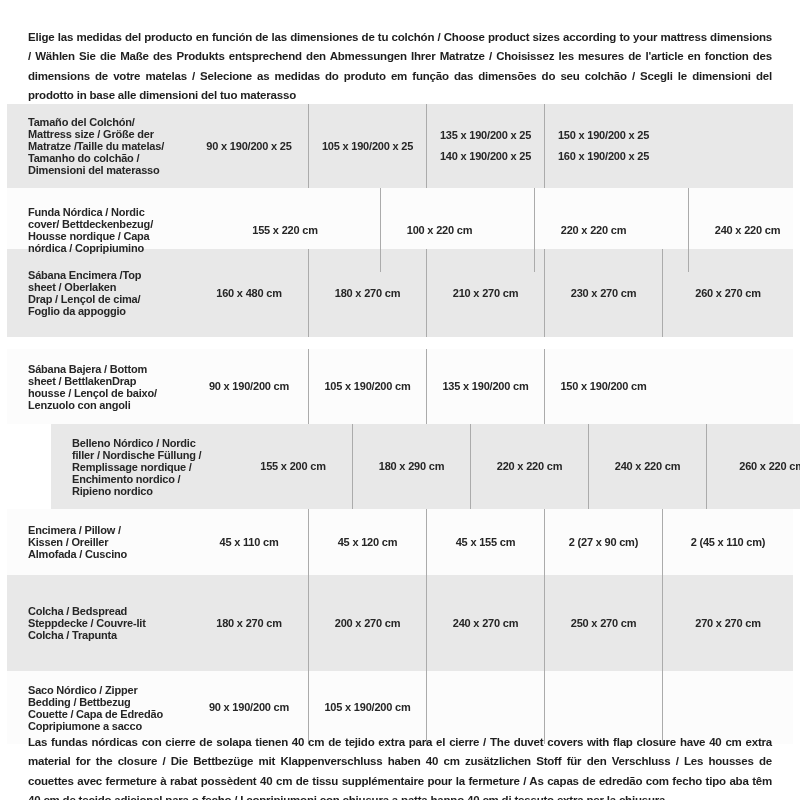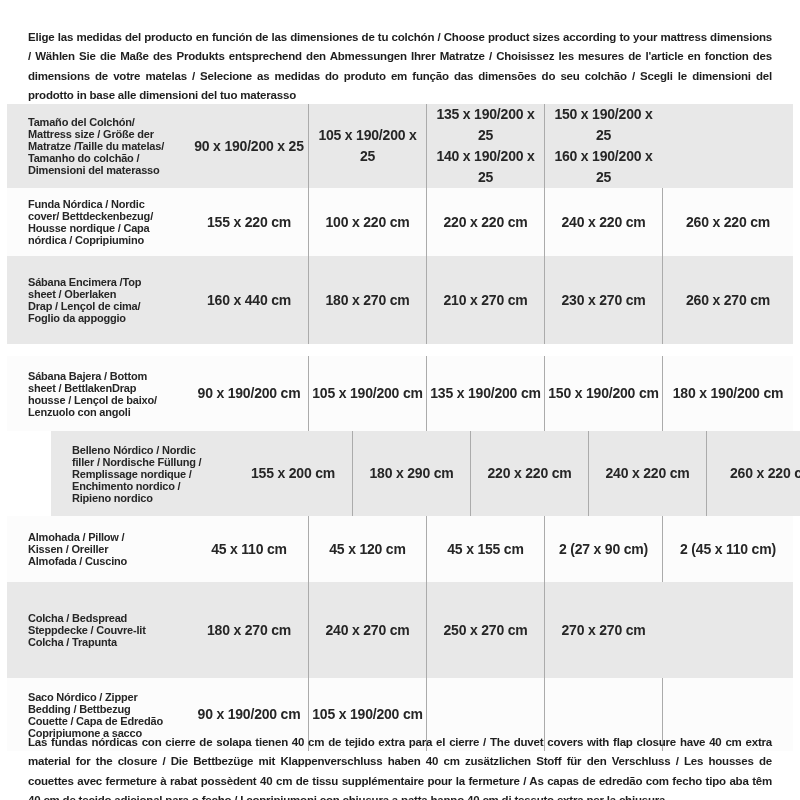--- a/index.html
+++ b/index.html
@@ -34,21 +34,21 @@
     width: 786px;
   }
   .trow {
     display: grid;
     grid-template-columns: 183px 118px 118px 118px 118px 1fr;
     width: 100%;
   }
   .trow.shaded { background: var(--shaded-row, #e8e8e8); }
   .trow.plain  { background: var(--plain-row, #fcfcfc); }
   .r1 { height: 84px; }
-  .r2 { height: 68px; }
+  .r2 { height: 61px; gap: 36px; }
   .r3 { height: 88px; }
   .r4 { height: 75px; margin-top: 12px; }
   .r5 { height: 85px; margin-left: 44px; }
   .r6 { height: 66px; }
   .r7 { height: 96px; }
   .r8 { height: 73px; }
 
   .cell {
     display: flex;
     align-items: center;
@@ -61,21 +61,21 @@
     justify-content: flex-start;
     padding-left: 21px;
     padding-right: 3px;
     font-size: 11px;
     line-height: 12px;
     letter-spacing: -0.2px;
   }
   .cell.val {
     justify-content: center;
     text-align: center;
-    font-size: 14px;
+    font-size: 11px;
     line-height: 21px;
     letter-spacing: -0.2px;
     padding: 0 2px;
   }
   .cell.val + .cell.val {
     border-left: 1px solid var(--divider, #ababab);
   }
 </style>
 </head>
 <body>
@@ -108,68 +108,68 @@
     <div class="cell val">220 x 220 cm</div>
     <div class="cell val">240 x 220 cm</div>
     <div class="cell val">260 x 220 cm</div>
   </div>
 
   <div class="trow shaded r3">
     <div class="cell label">Sábana Encimera /Top
 sheet / Oberlaken
 Drap / Lençol de cima/
 Foglio da appoggio</div>
-    <div class="cell val">160 x 440 cm</div>
+    <div class="cell val">160 x 480 cm</div>
     <div class="cell val">180 x 270 cm</div>
     <div class="cell val">210 x 270 cm</div>
     <div class="cell val">230 x 270 cm</div>
     <div class="cell val">260 x 270 cm</div>
   </div>
 
   <div class="trow plain r4">
     <div class="cell label">Sábana Bajera / Bottom
 sheet / BettlakenDrap
 housse / Lençol de baixo/
 Lenzuolo con angoli</div>
     <div class="cell val">90 x 190/200 cm</div>
     <div class="cell val">105 x 190/200 cm</div>
     <div class="cell val">135 x 190/200 cm</div>
     <div class="cell val">150 x 190/200 cm</div>
-    <div class="cell val">180 x 190/200 cm</div>
   </div>
 
   <div class="trow shaded r5">
     <div class="cell label">Belleno Nórdico / Nordic
 filler / Nordische Füllung /
 Remplissage nordique /
 Enchimento nordico /
 Ripieno nordico</div>
     <div class="cell val">155 x 200 cm</div>
     <div class="cell val">180 x 290 cm</div>
     <div class="cell val">220 x 220 cm</div>
     <div class="cell val">240 x 220 cm</div>
     <div class="cell val">260 x 220 cm</div>
   </div>
 
   <div class="trow plain r6">
-    <div class="cell label">Almohada / Pillow /
+    <div class="cell label">Encimera / Pillow /
 Kissen / Oreiller
 Almofada / Cuscino</div>
     <div class="cell val">45 x 110 cm</div>
     <div class="cell val">45 x 120 cm</div>
     <div class="cell val">45 x 155 cm</div>
     <div class="cell val">2 (27 x 90 cm)</div>
     <div class="cell val">2 (45 x 110 cm)</div>
   </div>
 
   <div class="trow shaded r7">
     <div class="cell label">Colcha / Bedspread
 Steppdecke / Couvre-lit
 Colcha / Trapunta</div>
     <div class="cell val">180 x 270 cm</div>
+    <div class="cell val">200 x 270 cm</div>
     <div class="cell val">240 x 270 cm</div>
     <div class="cell val">250 x 270 cm</div>
     <div class="cell val">270 x 270 cm</div>
   </div>
 
   <div class="trow plain r8">
     <div class="cell label">Saco Nórdico / Zipper
 Bedding / Bettbezug
 Couette / Capa de Edredão
 Copripiumone a sacco</div>

